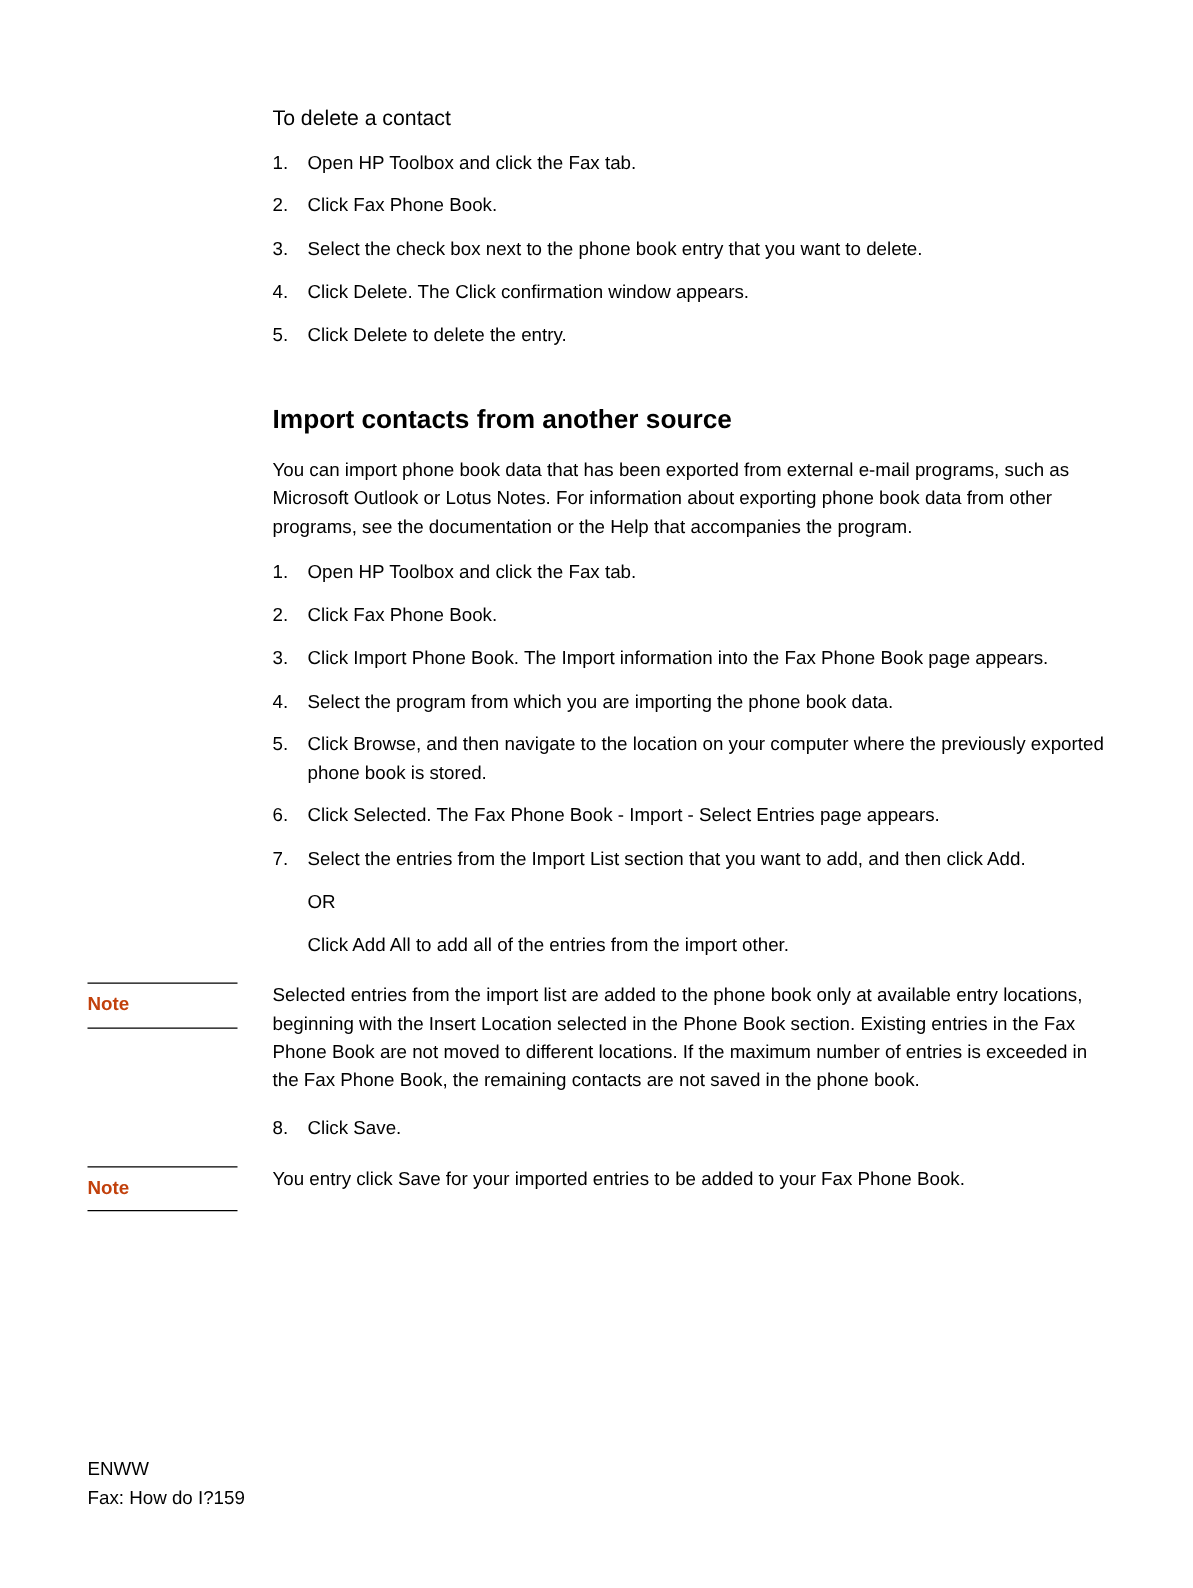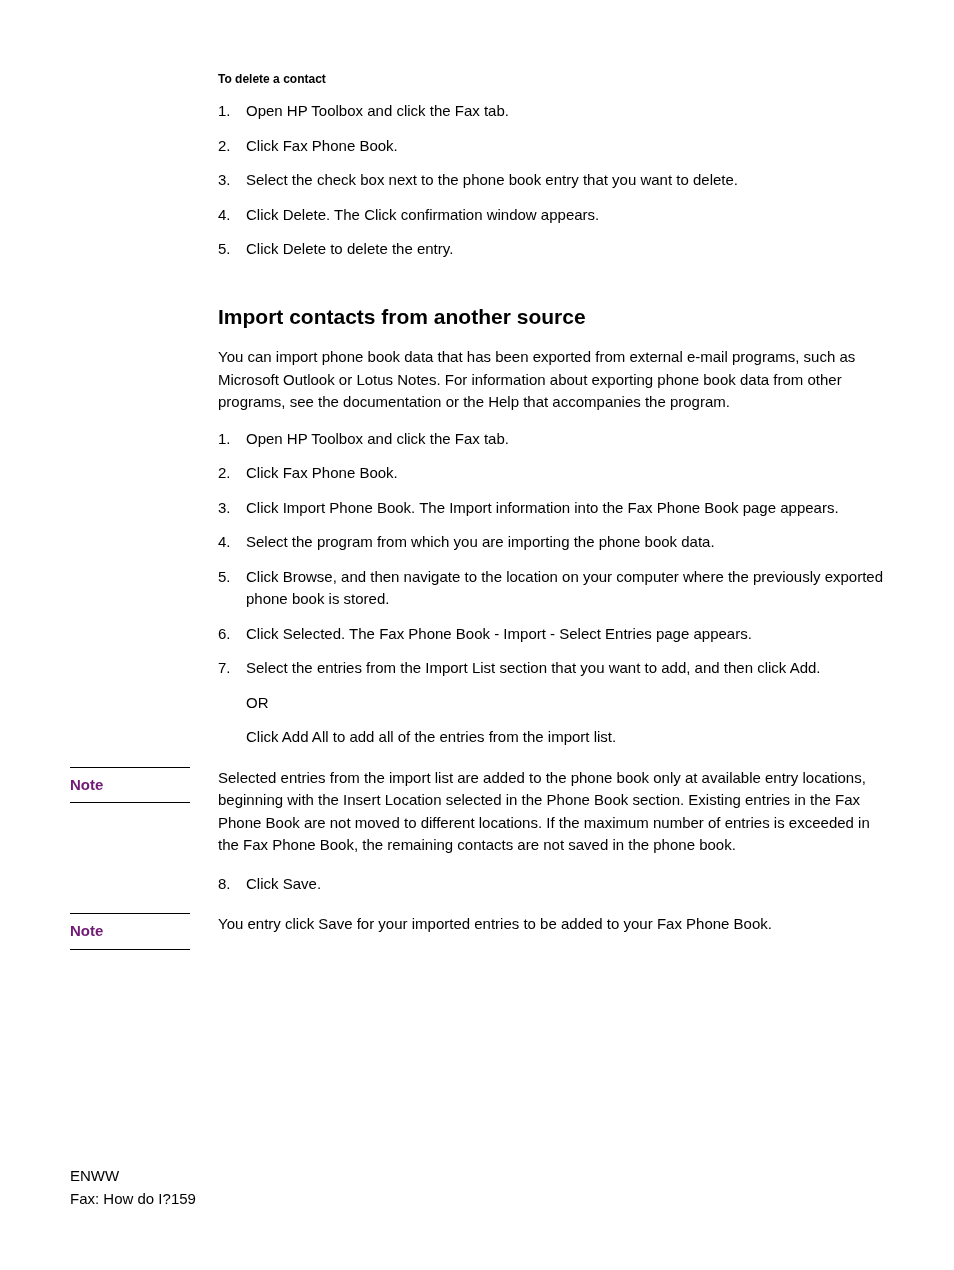--- a/index.html
+++ b/index.html
@@ -11,23 +11,24 @@
       background: #fff;
       width: 954px;
       height: 1270px;
       position: relative;
       padding: 70px 70px 60px 70px;
     }
     .content-col {
       margin-left: 148px;
     }
     h3.section-heading {
-      font-size: 12px;
-      font-weight: bold;
+      font-size: 17px;
+      font-weight: normal;
       margin-bottom: 12px;
+      margin-top: 12px;
     }
     h2.main-heading {
       font-size: 21px;
       font-weight: bold;
       margin-top: 40px;
       margin-bottom: 14px;
     }
     p.para {
       margin-bottom: 14px;
     }
@@ -55,21 +56,21 @@
     .note-row {
       display: flex;
       align-items: flex-start;
       margin-bottom: 16px;
     }
     .note-label-cell {
       width: 148px;
       flex-shrink: 0;
     }
     .note-label {
-      color: #701a75;
+      color: #c2410c;
       font-weight: bold;
       display: inline-block;
       width: 120px;
       border-top: 1.5px solid #000;
       border-bottom: 1.5px solid #000;
       padding: 6px 0;
     }
     .note-body {
       flex: 1;
     }
@@ -132,21 +133,21 @@
     <li>
       <span>Click </span><span class="bold">Browse</span><span>, and then navigate to the location on your computer where the previously exported phone book is stored.</span>
     </li>
     <li>
       <span>Click </span><span class="bold">Selected</span><span>. The </span><span class="bold">Fax Phone Book - Import - Select Entries</span><span> page appears.</span>
     </li>
     <li>
       <span>Select the entries from the </span><span class="bold">Import List</span><span> section that you want to add, and then click </span><span class="bold">Add</span><span>.</span>
       <div class="sub-para">OR</div>
       <div class="sub-para">
-        <span>Click </span><span class="bold">Add All</span><span> to add all of the entries from the import list.</span>
+        <span>Click </span><span class="bold">Add All</span><span> to add all of the entries from the import other.</span>
       </div>
     </li>
   </ol>
 </div>
 
 <div class="note-row">
   <div class="note-label-cell">
     <span class="note-label">Note</span>
   </div>
   <div class="note-body">

